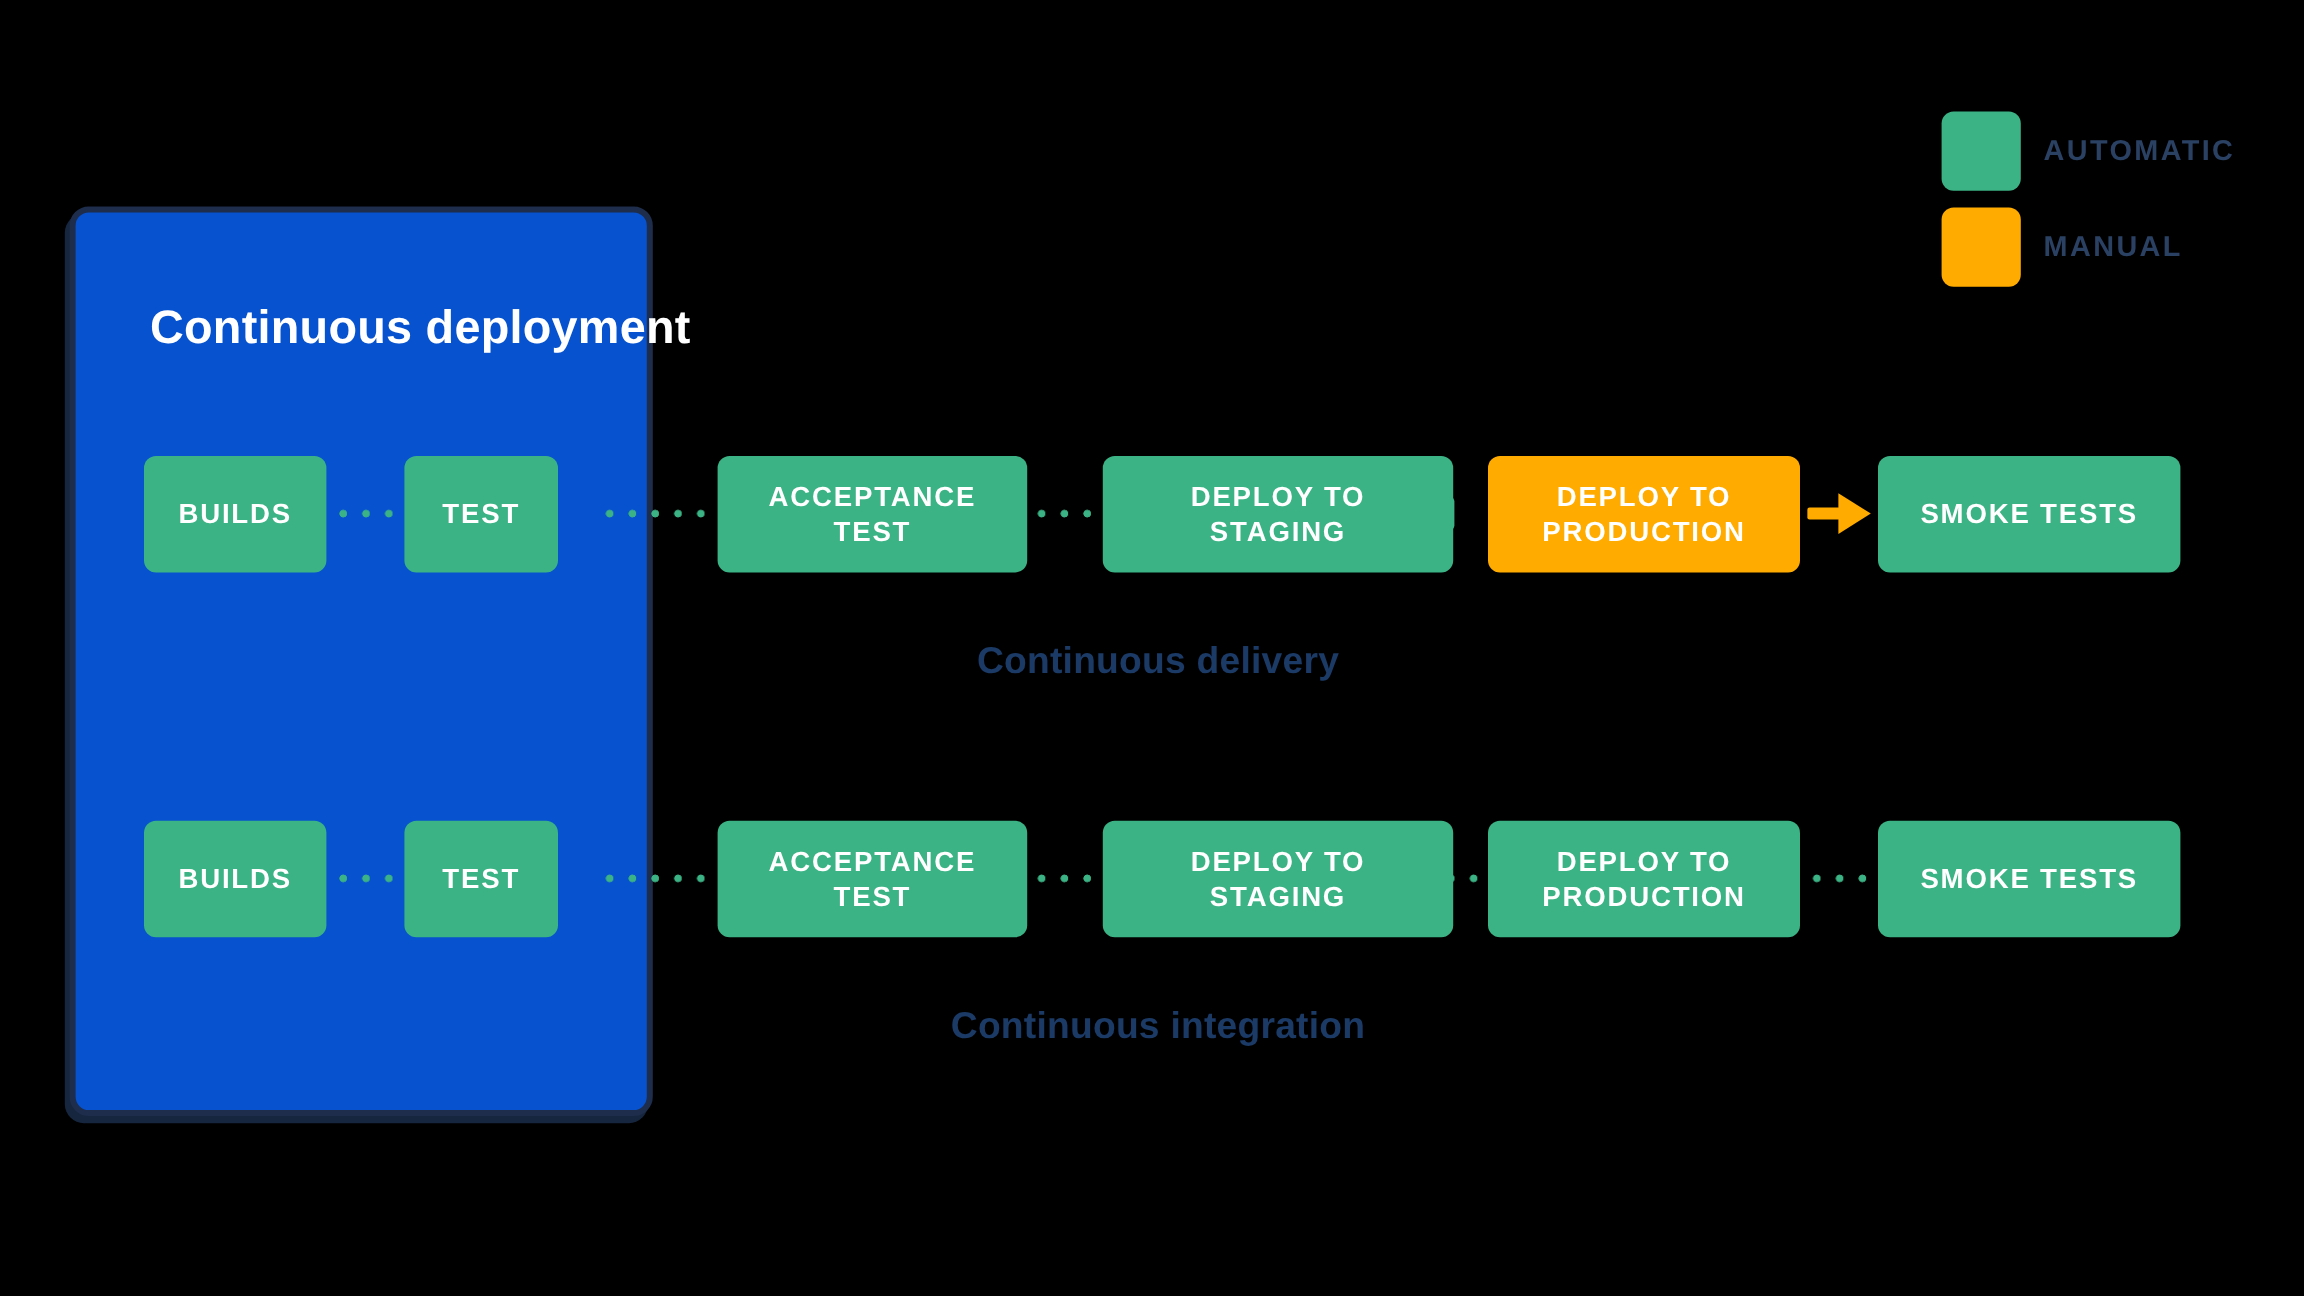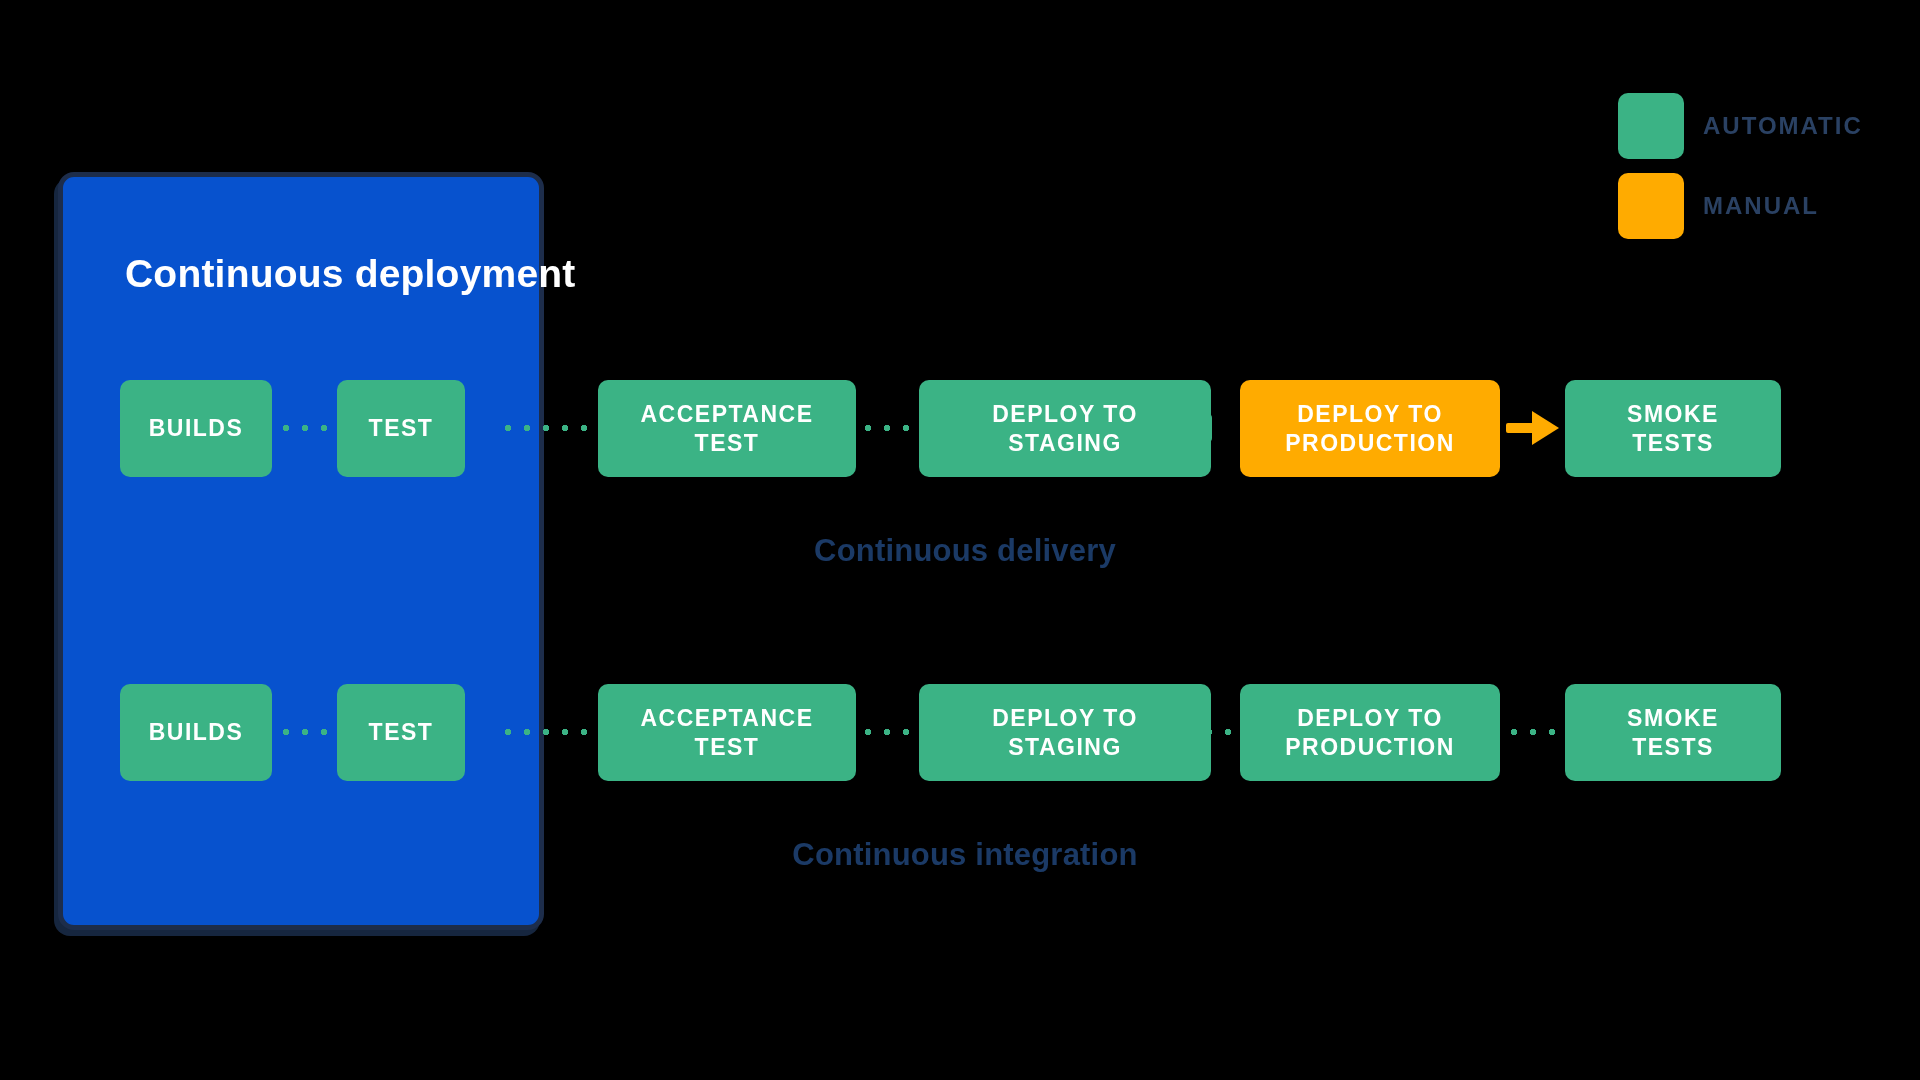--- a/index.html
+++ b/index.html
@@ -26,21 +26,21 @@
   }
   .automatic{background:#3BB385;}
   .manual{background:#FFAB00;}
   .row-top{top:380px;}
   .row-bottom{top:684px;}
   .pos-builds{left:120px;width:152px;}
   .pos-test{left:337px;width:128px;}
   .pos-acceptance{left:598px;width:258px;}
   .pos-staging{left:919px;width:292px;}
   .pos-production{left:1240px;width:260px;}
-  .pos-smoke{left:1565px;width:216px;}
+  .pos-smoke{left:1565px;width:252px;}
   
   .dots{
     position:absolute;height:12px;z-index:3;
     background-image:radial-gradient(circle at 6px 6px, #3BB385 0 3px, transparent 3.4px);
     background-size:19px 12px;background-repeat:repeat-x;
   }
   .dots-y-top{top:422px;}
   .dots-y-bottom{top:726px;}
   
   .gate-dot{

